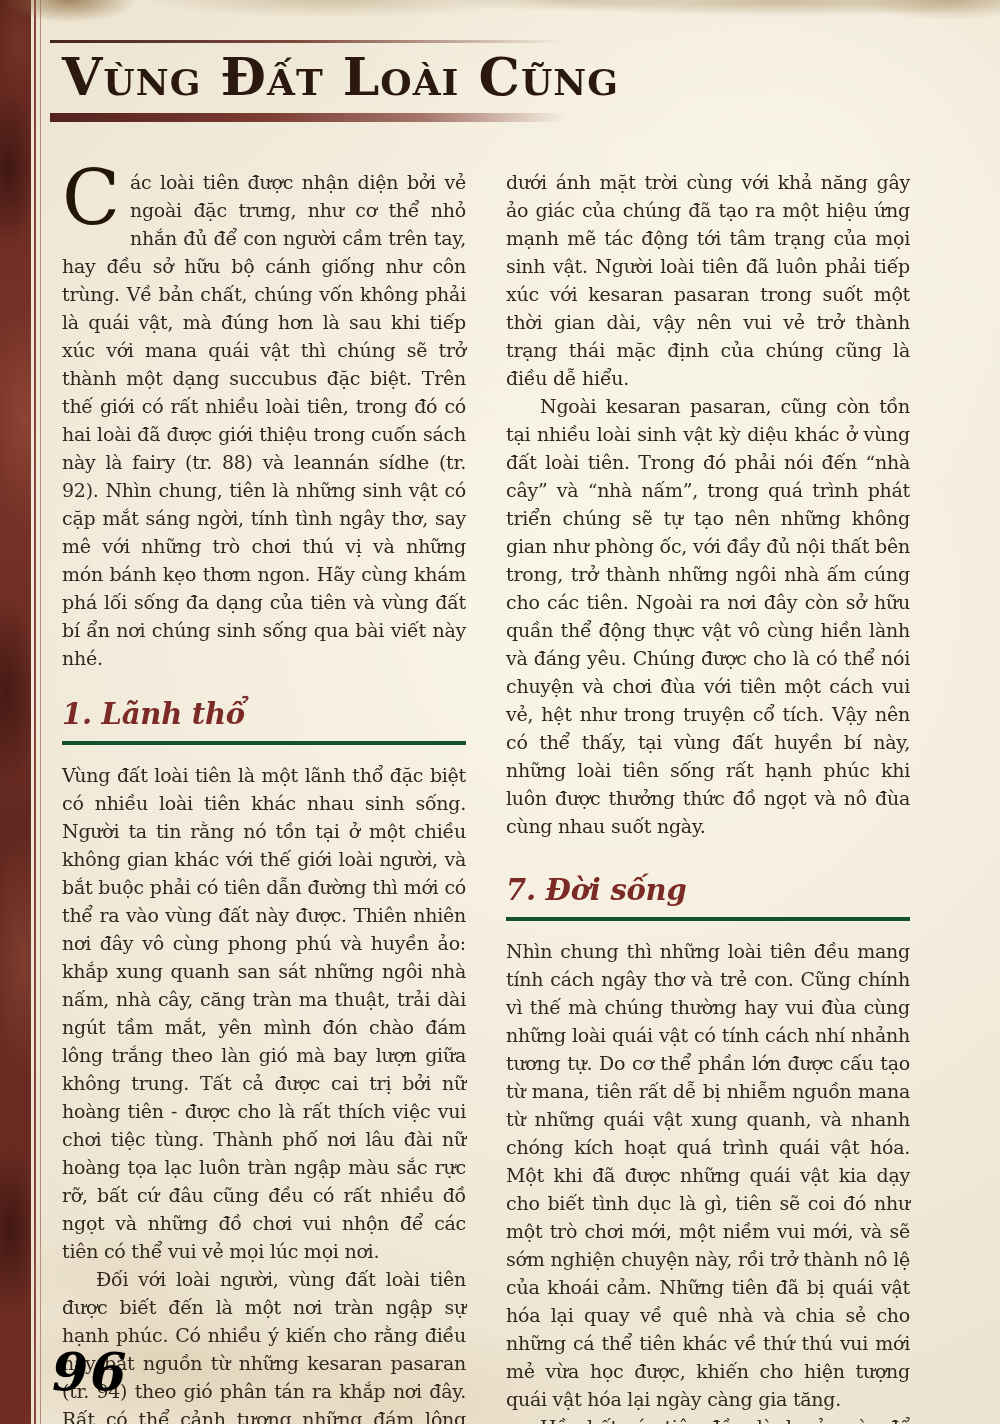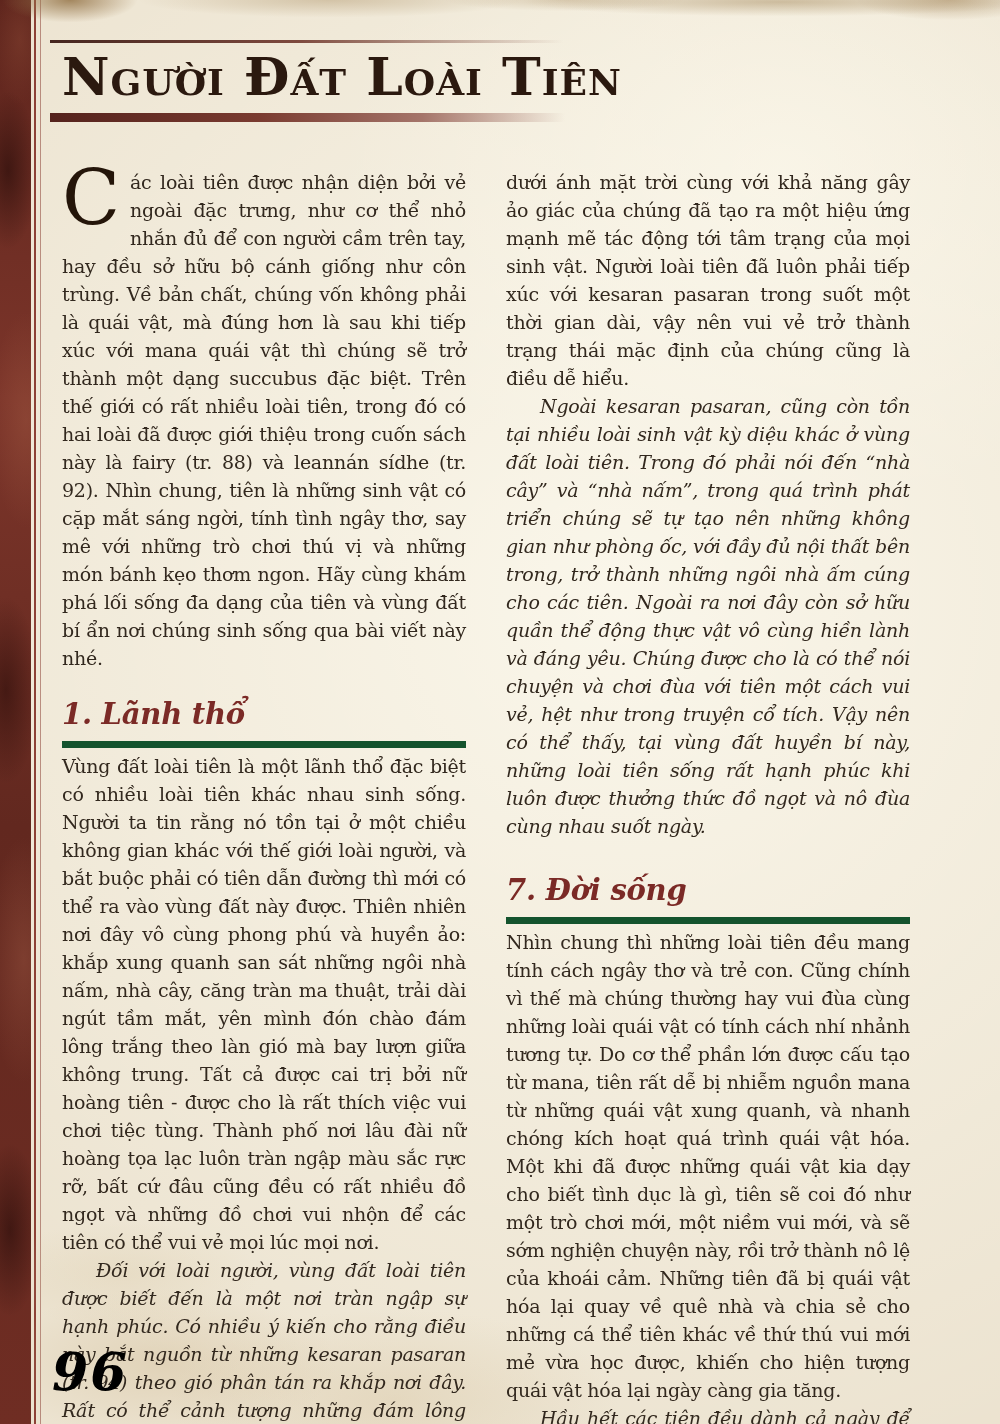--- a/index.html
+++ b/index.html
@@ -58,30 +58,30 @@
     font-variant:small-caps;letter-spacing:1px;white-space:nowrap;
   }
   .rule-bottom{height:9px;width:548px;margin:7px 0 0 -12px;
     background:linear-gradient(to right,#54221c,#7a3b30 38%,#a5756a 68%,rgba(190,160,140,0) 94%);}
 
   
   .cols{display:flex;gap:40px;margin-top:46px;}
   .col{width:404px;text-align:justify;color:#32281e;
        font-size:19px;line-height:28px;letter-spacing:-0.25px;}
   .col p{margin:0;}
-  .col p.indent{text-indent:34px;font-style:italic;}
+  .col p.indent{text-indent:34px;}
   .dropcap{
     float:left;color:#241509;
     font-size:76px;line-height:56px;height:56px;
     margin:2px 10px 0 0;
   }
   h2{
-    color:#7b2a26;border-bottom:7px solid #14532d;
+    color:#7b2a26;border-bottom:4px solid #14532d;
     font:italic 700 29px/1.15 "DejaVu Serif", serif;
-    padding-bottom:9px;margin:26px 0 4px;
+    padding-bottom:9px;margin:26px 0 16px;
   }
   h2.second{margin-top:34px;}
 
   .pagenum{
     position:absolute;left:52px;bottom:26px;color:#000000;
     font:italic 700 52px/1 "DejaVu Serif", serif;letter-spacing:2px;text-align:center;
   }
 </style>
 </head>
 <body>
@@ -89,21 +89,21 @@
 <div class="spine"></div>
 <div class="spine-edge"></div>
 <div class="spine-edge2"></div>
 <div class="top-stain"></div>
 <div class="bottom-stain"></div>
 
 <div class="content">
 
   <header class="masthead">
     <div class="rule-top"></div>
-    <h1>Người Đất Loài Tiên</h1>
+    <h1>Vùng Đất Loài Cũng</h1>
     <div class="rule-bottom"></div>
   </header>
 
   <div class="cols">
 
     <div class="col">
       <p><span class="dropcap">C</span><span>ác loài tiên được nhận diện bởi vẻ ngoài đặc trưng, như cơ thể nhỏ nhắn đủ để con người cầm trên tay, hay đều sở hữu bộ cánh giống như côn trùng. Về bản chất, chúng vốn không phải là quái vật, mà đúng hơn là sau khi tiếp xúc với mana quái vật thì chúng sẽ trở thành một dạng succubus đặc biệt. Trên thế giới có rất nhiều loài tiên, trong đó có hai loài đã được giới thiệu trong cuốn sách này là fairy (tr. 88) và leannán sídhe (tr. 92). Nhìn chung, tiên là những sinh vật có cặp mắt sáng ngời, tính tình ngây thơ, say mê với những trò chơi thú vị và những món bánh kẹo thơm ngon. Hãy cùng khám phá lối sống đa dạng của tiên và vùng đất bí ẩn nơi chúng sinh sống qua bài viết này nhé.</span></p>
       <h2>1. Lãnh thổ</h2>
       <p>Vùng đất loài tiên là một lãnh thổ đặc biệt có nhiều loài tiên khác nhau sinh sống. Người ta tin rằng nó tồn tại ở một chiều không gian khác với thế giới loài người, và bắt buộc phải có tiên dẫn đường thì mới có thể ra vào vùng đất này được. Thiên nhiên nơi đây vô cùng phong phú và huyền ảo: khắp xung quanh san sát những ngôi nhà nấm, nhà cây, căng tràn ma thuật, trải dài ngút tầm mắt, yên mình đón chào đám lông trắng theo làn gió mà bay lượn giữa không trung. Tất cả được cai trị bởi nữ hoàng tiên - được cho là rất thích việc vui chơi tiệc tùng. Thành phố nơi lâu đài nữ hoàng tọa lạc luôn tràn ngập màu sắc rực rỡ, bất cứ đâu cũng đều có rất nhiều đồ ngọt và những đồ chơi vui nhộn để các tiên có thể vui vẻ mọi lúc mọi nơi.</p>
       <p class="indent">Đối với loài người, vùng đất loài tiên được biết đến là một nơi tràn ngập sự hạnh phúc. Có nhiều ý kiến cho rằng điều này bắt nguồn từ những kesaran pasaran (tr. 94) theo gió phân tán ra khắp nơi đây. Rất có thể cảnh tượng những đám lông trắng lấp lánh tung bay</p>

